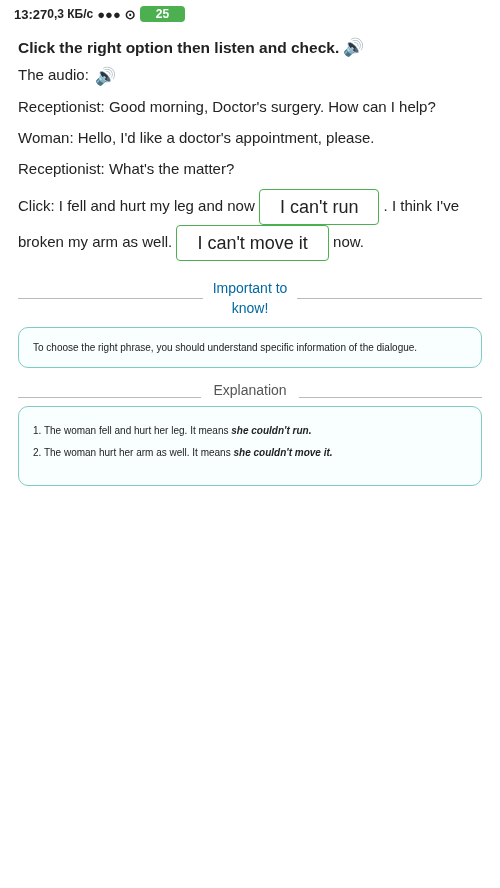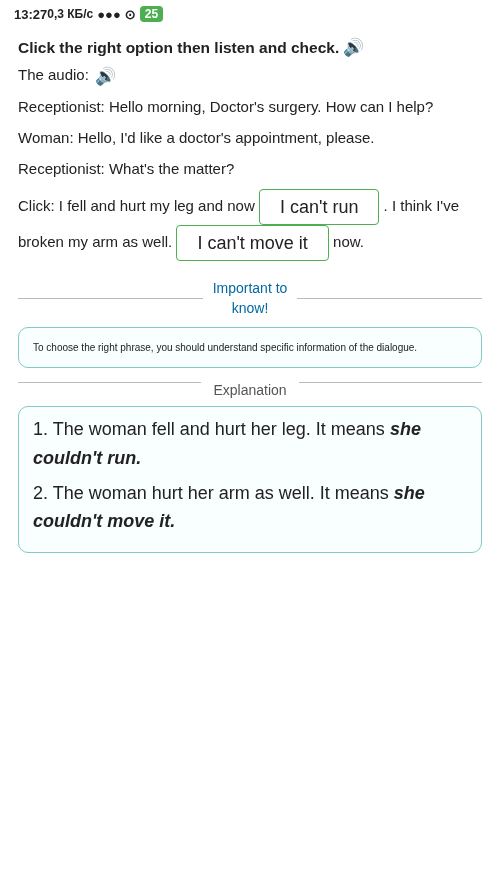--- a/index.html
+++ b/index.html
@@ -24,21 +24,21 @@
     .status-right {
       display: flex;
       align-items: center;
       gap: 4px;
       font-size: 12px;
     }
     .battery-badge {
       background: #4caf50;
       color: #fff;
       border-radius: 4px;
-      padding: 1px 5px;
+      padding: 1px 16px;
       font-size: 12px;
       font-weight: bold;
     }
     
     .content {
       padding: 10px 18px 18px 18px;
     }
     .heading {
       font-weight: 700;
       font-size: 15.5px;
@@ -100,36 +100,36 @@
       padding: 12px 14px;
       font-size: 10px;
       line-height: 1.55;
       color: #222;
       margin-bottom: 14px;
       background: #f9fefe;
     }
     
     .explanation-section {
       display: flex;
-      align-items: flex-start;
+      align-items: flex-end;
       gap: 0;
       margin: 10px 0 8px 0;
     }
     .explanation-label {
       padding: 0 12px;
       font-size: 14px;
       color: #555;
       white-space: nowrap;
     }
     
     .explanation-box {
       border: 1.5px solid #80cbc4;
       border-radius: 10px;
-      padding: 8px 14px;
-      font-size: 18px;
+      padding: 16px 14px;
+      font-size: 10px;
       line-height: 1.6;
       color: #222;
       background: #f9fefe;
     }
     .explanation-box p {
       margin-bottom: 6px;
     }
     .explanation-box p:last-child {
       margin-bottom: 8px;
     }
@@ -157,21 +157,21 @@
     <span>Click the right option then listen and check.</span>
     <span class="audio-symbol">🔊</span>
   </div>
 
   <div class="audio-line">
     <span>The audio:</span>
     <span class="audio-symbol">🔊</span>
   </div>
 
   <div class="dialogue-block">
-    <span>Receptionist: Hello morning, Doctor's surgery. How can I help?</span>
+    <span>Receptionist: Good morning, Doctor's surgery. How can I help?</span>
   </div>
 
   <div class="dialogue-block">
     <span>Woman: Hello, I'd like a doctor's appointment, please.</span>
   </div>
 
   <div class="dialogue-block">
     <span>Receptionist: What's the matter?</span>
   </div>
 

